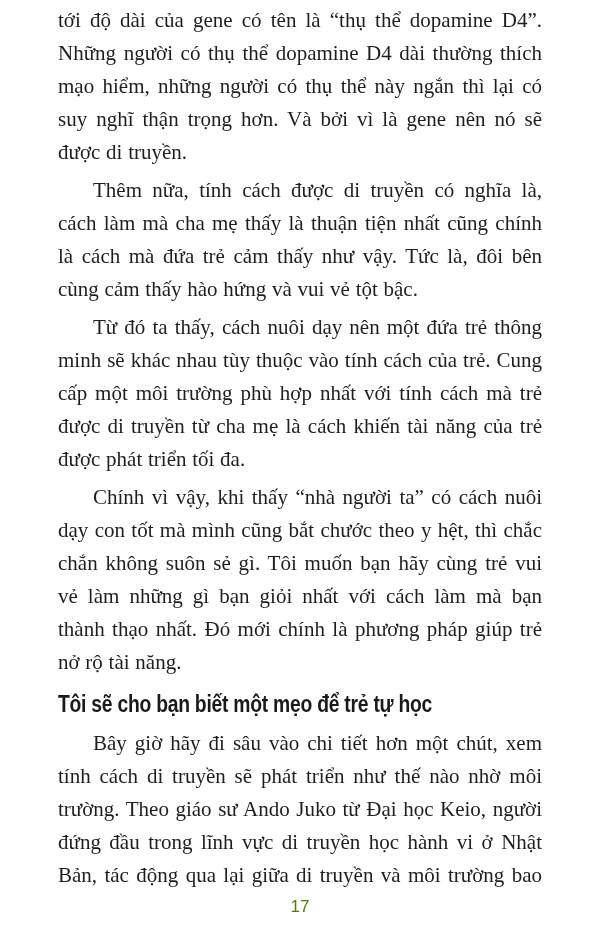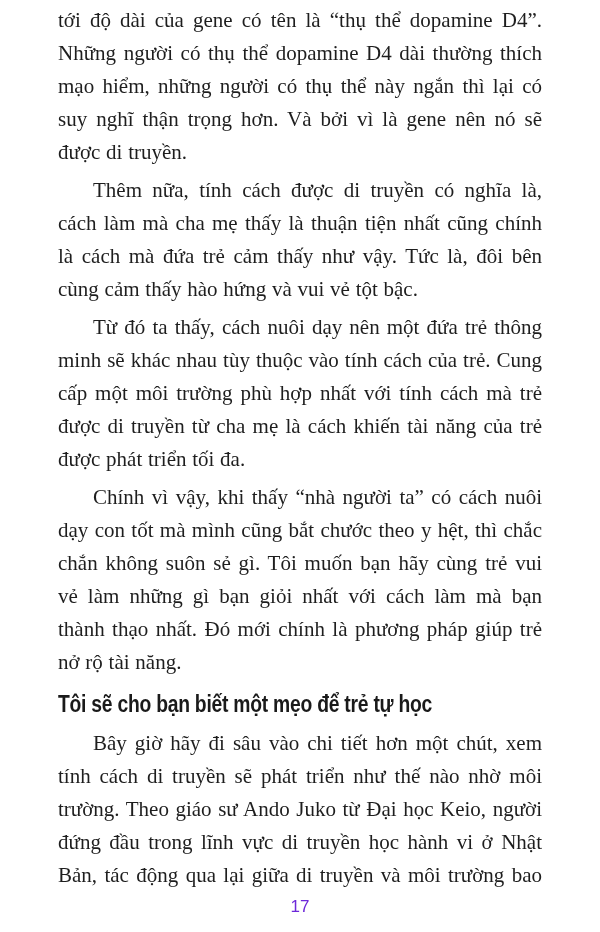--- a/index.html
+++ b/index.html
@@ -44,21 +44,21 @@
     white-space: nowrap;
   }
   .page-number {
     position: absolute;
     bottom: 15px;
     left: 0;
     right: 0;
     text-align: center;
     font-family: "Liberation Sans", "DejaVu Sans", sans-serif;
     font-size: 17px;
-    color: #6d28d9;
+    color: #4d7c0f;
     background: #ffffff;
     padding-top: 2px;
   }
 </style>
 </head>
 <body>
 
 <div class="page">
   <div class="text-col">
     <p class="body">tới độ dài của gene có tên là “thụ thể dopamine D4”. Những người có thụ thể dopamine D4 dài thường thích mạo hiểm, những người có thụ thể này ngắn thì lại có suy nghĩ thận trọng hơn. Và bởi vì là gene nên nó sẽ được di truyền.</p>

